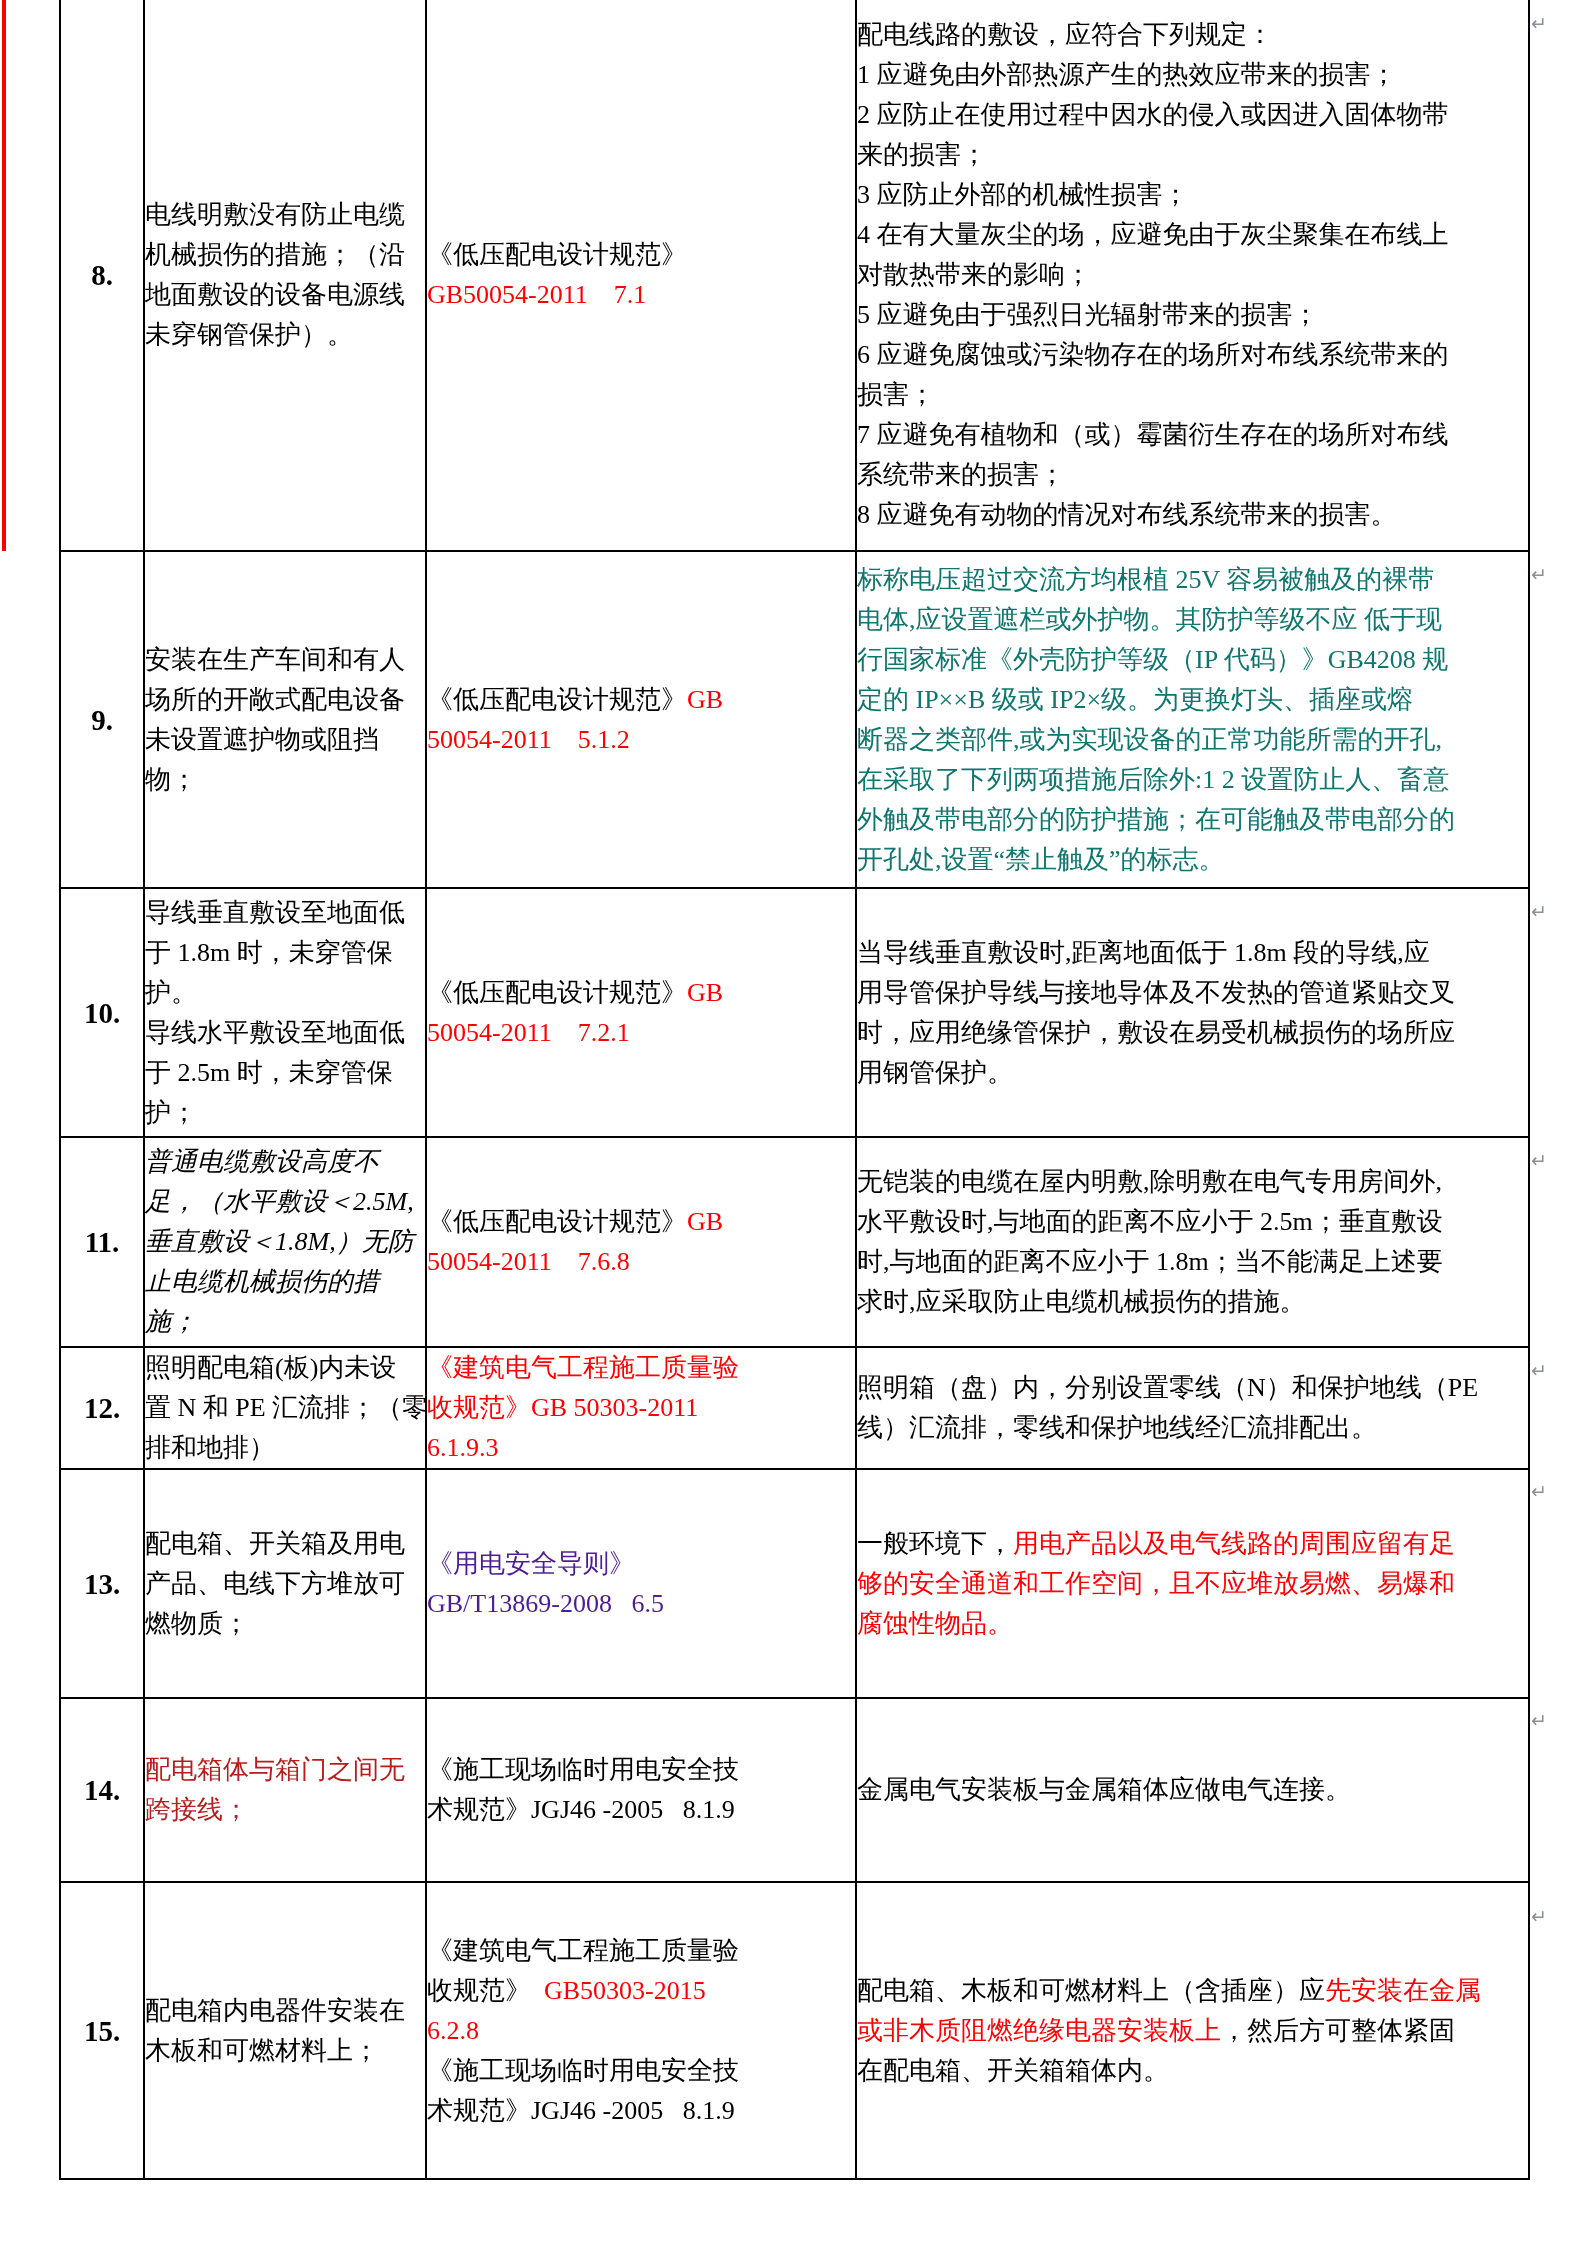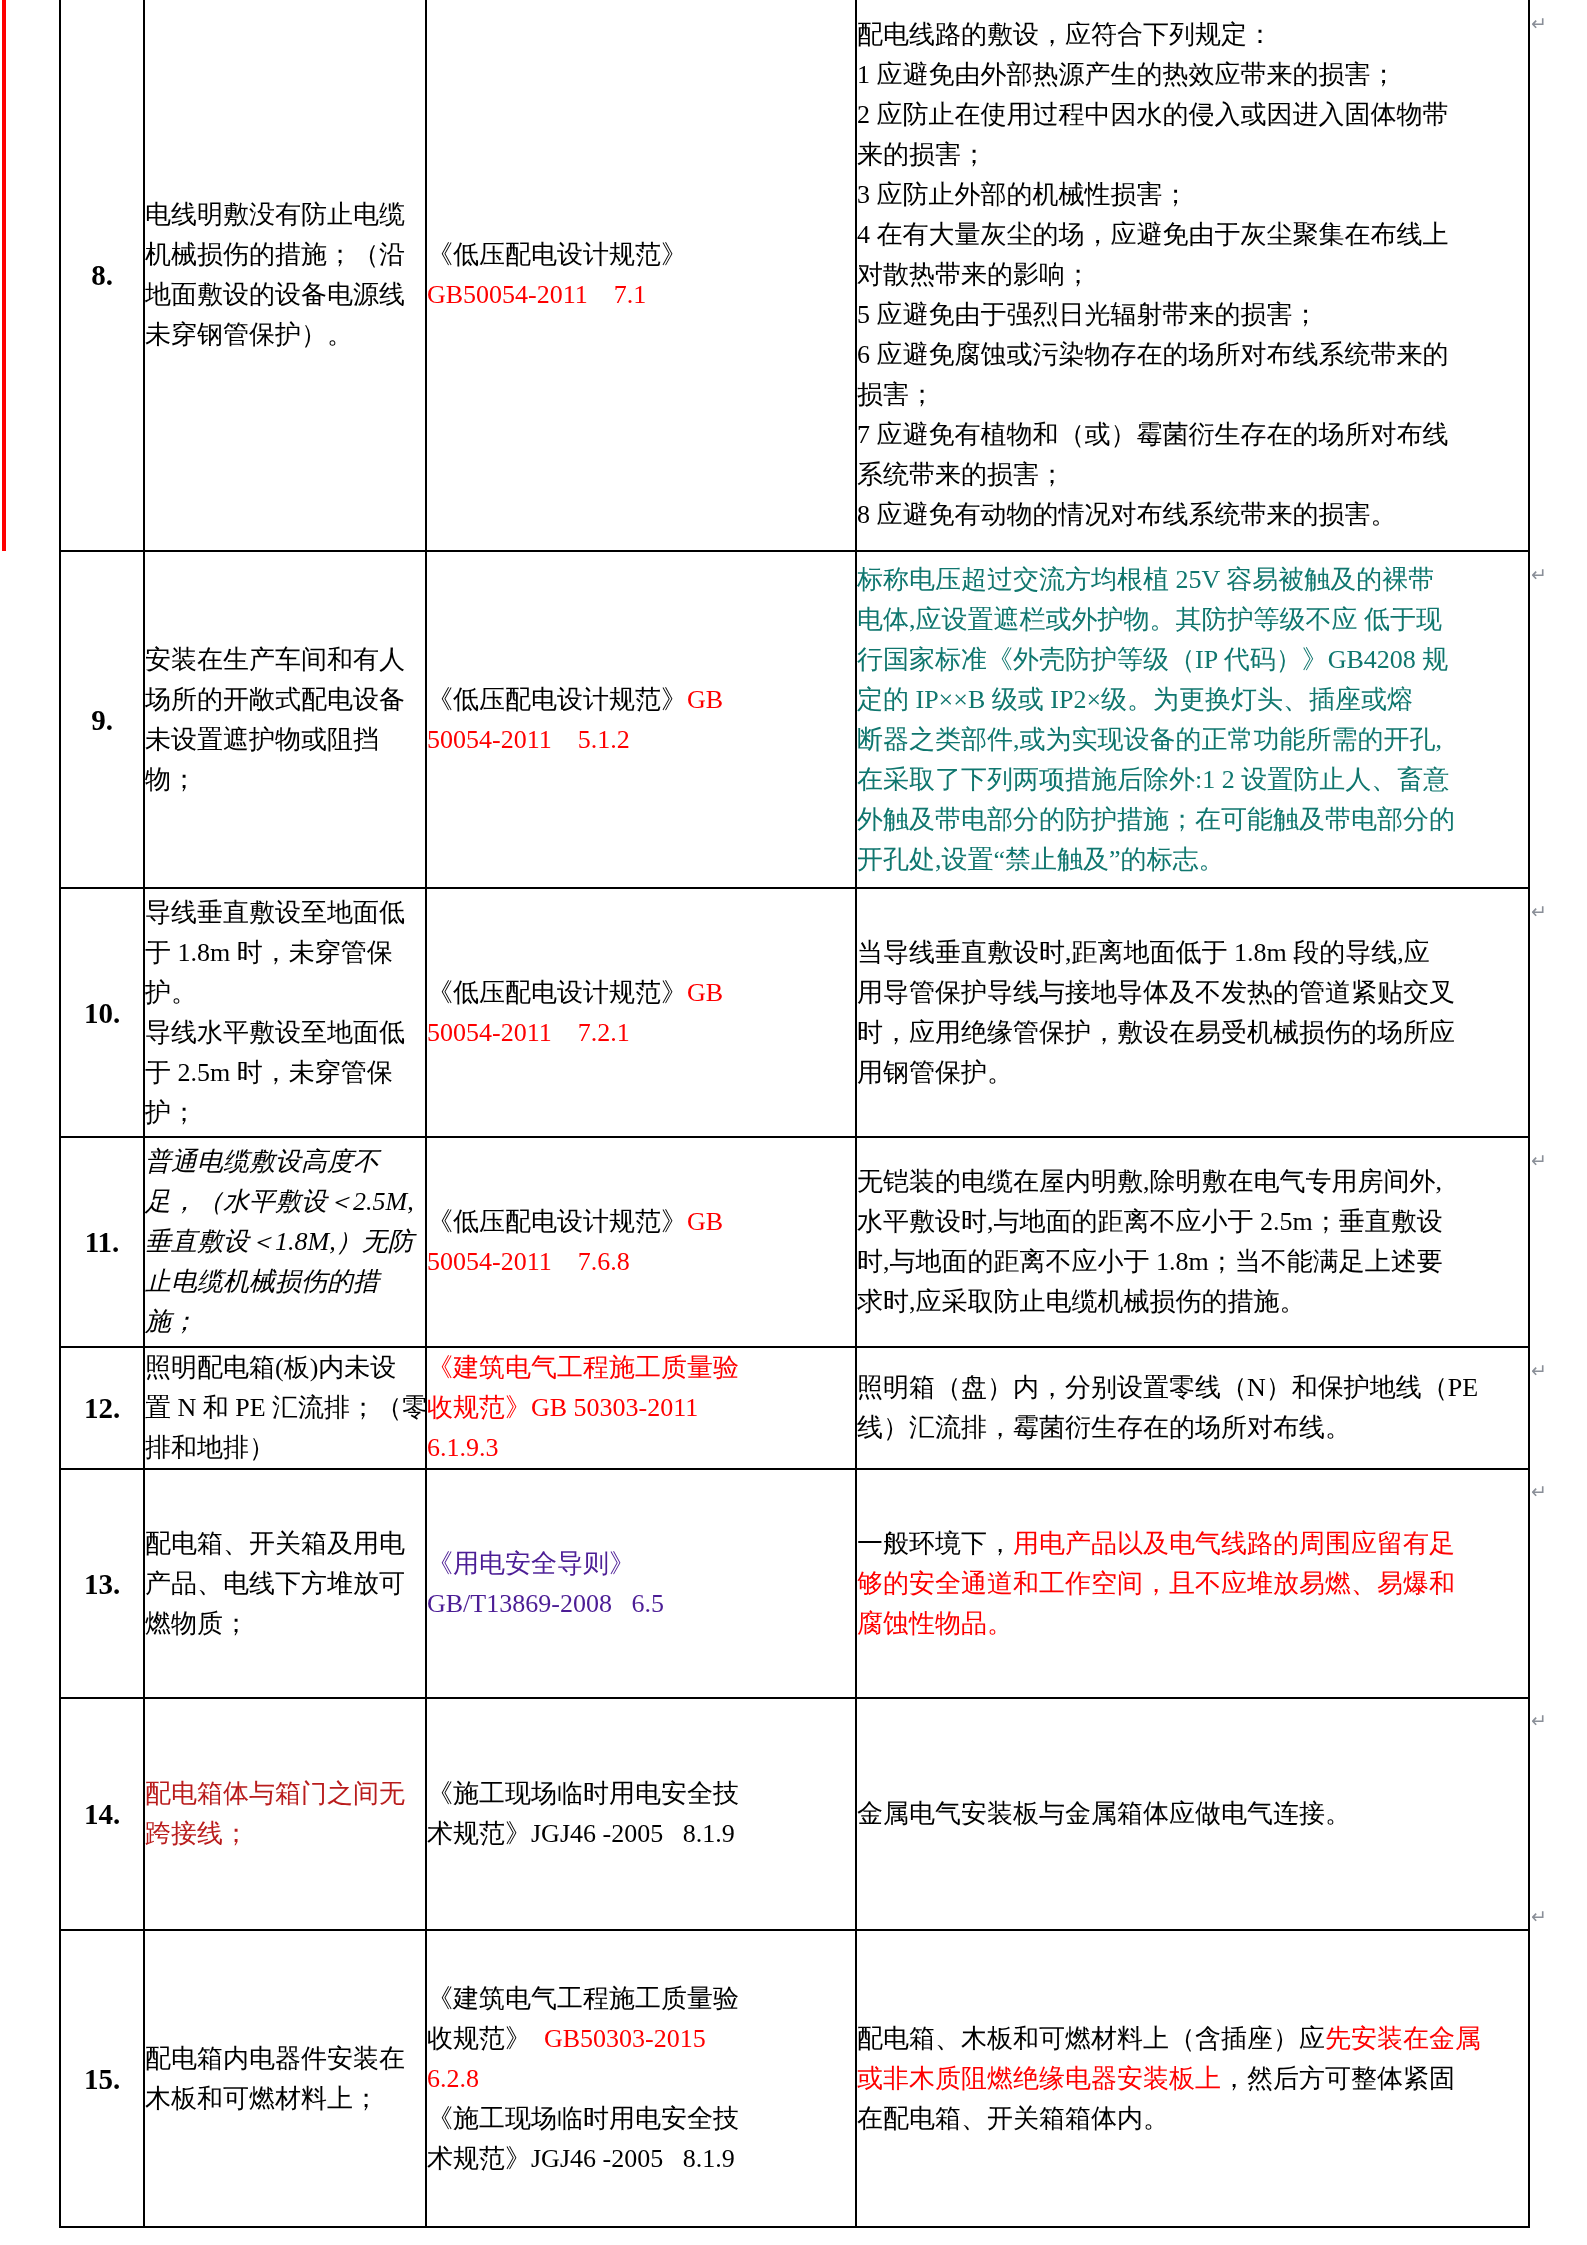--- a/index.html
+++ b/index.html
@@ -136,34 +136,34 @@
         </tr>
         <tr style="height: 121px;">
           <td class="c-num">12.</td>
           <td class="c-prob"><span style="color: rgb(0, 0, 0);">照明配电箱(板)内未设
 置 N 和 PE 汇流排；（零
 排和地排）</span></td>
           <td class="c-ref"><span style="color: rgb(254, 0, 0);">《建筑电气工程施工质量验
 收规范》GB 50303-2011
 6.1.9.3</span></td>
           <td class="c-reg"><span style="color: rgb(0, 0, 0);">照明箱（盘）内，分别设置零线（N）和保护地线（PE
-线）汇流排，霉菌衍生存在的场所对布线。</span></td>
+线）汇流排，零线和保护地线经汇流排配出。</span></td>
         </tr>
         <tr style="height: 229px;">
           <td class="c-num">13.</td>
           <td class="c-prob"><span style="color: rgb(0, 0, 0);">配电箱、开关箱及用电
 产品、电线下方堆放可
 燃物质；</span></td>
           <td class="c-ref"><span style="color: #4c1d95;">《用电安全导则》
 GB/T13869-2008   6.5</span></td>
           <td class="c-reg"><span style="color: rgb(0, 0, 0);">一般环境下，</span><span style="color: rgb(254, 0, 0);">用电产品以及电气线路的周围应留有足
 够的安全通道和工作空间，且不应堆放易燃、易爆和
 腐蚀性物品。</span></td>
         </tr>
-        <tr style="height: 232px; margin-left: 13px;">
+        <tr style="height: 184px; margin-left: 13px;">
           <td class="c-num">14.</td>
           <td class="c-prob"><span style="color: #b91c1c;">配电箱体与箱门之间无
 跨接线；</span></td>
           <td class="c-ref"><span style="color: rgb(0, 0, 0);">《施工现场临时用电安全技
 术规范》JGJ46 -2005   8.1.9</span></td>
           <td class="c-reg"><span style="color: rgb(0, 0, 0);">金属电气安装板与金属箱体应做电气连接。</span></td>
         </tr>
         <tr style="height: 297px;">
           <td class="c-num">15.</td>
           <td class="c-prob"><span style="color: rgb(0, 0, 0);">配电箱内电器件安装在

